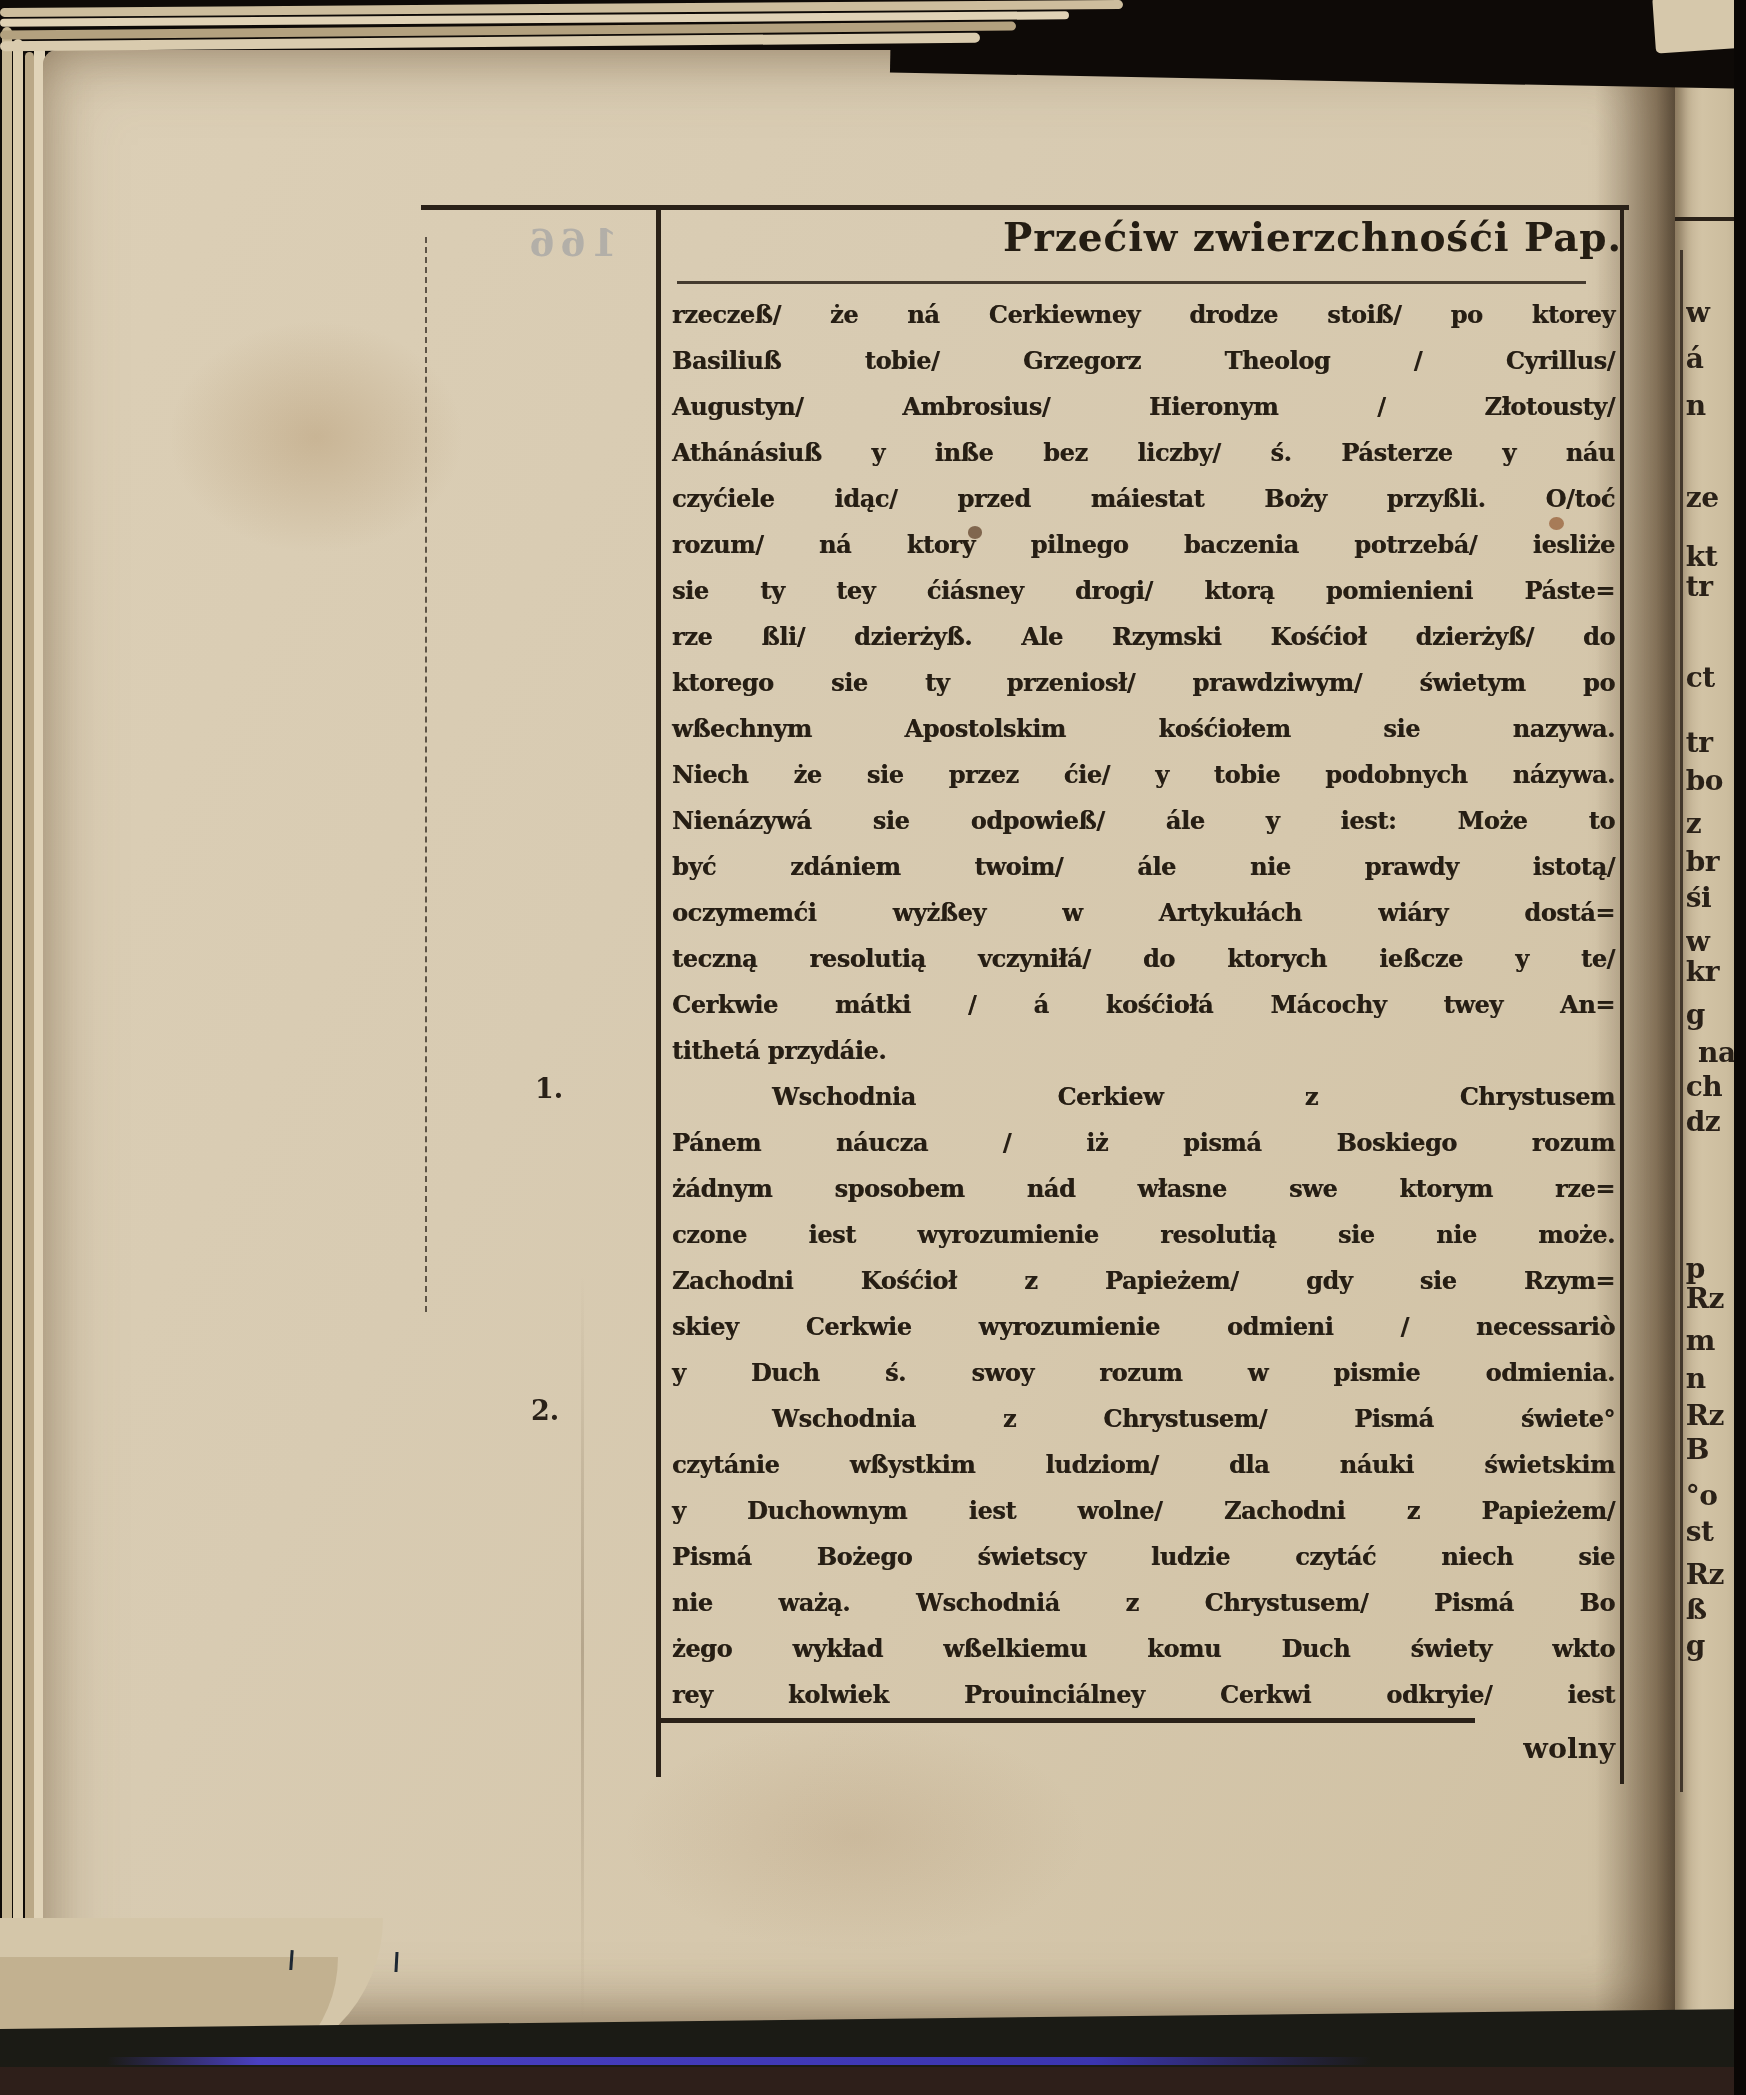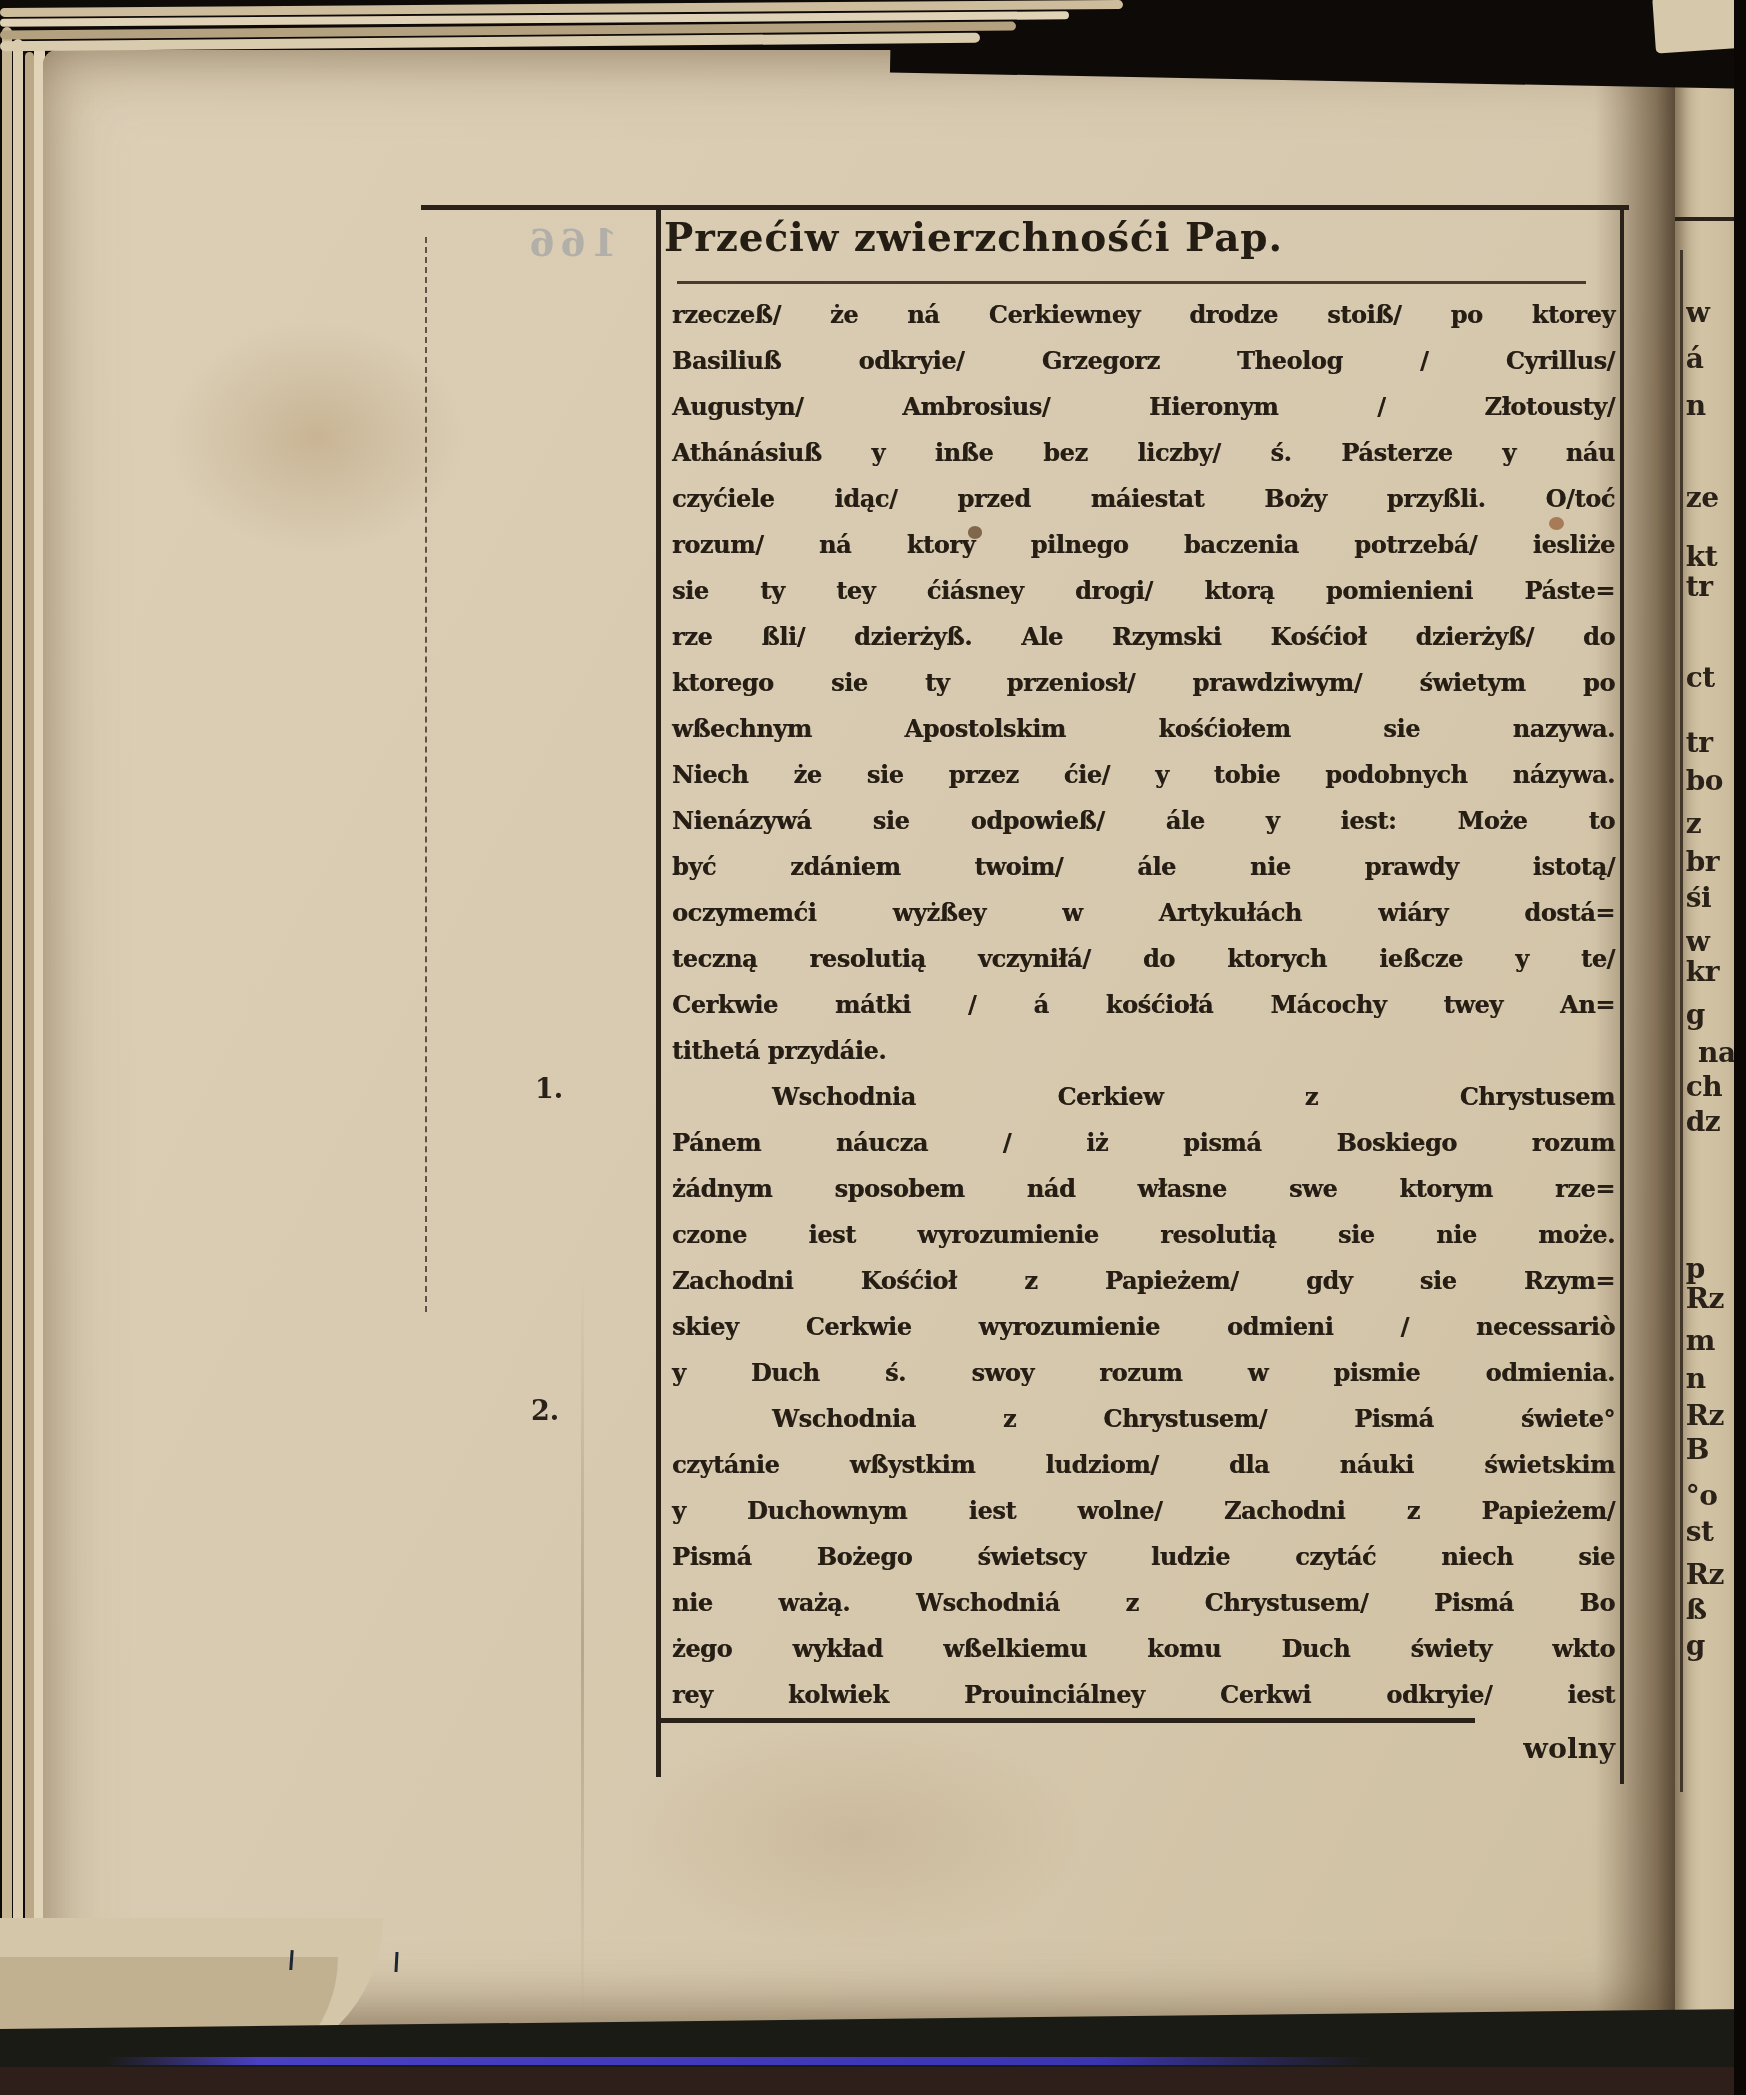--- a/index.html
+++ b/index.html
@@ -24,21 +24,21 @@
   
   .rule{position:absolute;background:#2a2118;}
   .top-rule{left:421px;top:205px;width:1208px;height:5.3px;}
   .left-thin-rule{position:absolute;left:425px;top:237px;height:1075px;width:0;
                   border-left:2.7px dashed rgba(42,33,24,.7);}
   .col-left-rule{left:656px;top:210px;width:5.3px;height:1567px;}
   .col-right-rule{left:1620px;top:210px;width:3.6px;height:1574px;}
   .header-underline{left:677px;top:281px;width:909px;height:2.7px;background:rgba(42,33,24,.85);}
   .bottom-rule{left:659px;top:1718px;width:816px;height:4.5px;}
   
-  .running-header{position:absolute;left:664px;top:214px;width:958px;text-align:left;
+  .running-header{position:absolute;left:664px;top:214px;width:958px;text-align:right;
       font-size:39px;font-weight:700;color:#241d13;letter-spacing:0.9px;}
   .showthrough{position:absolute;left:524px;top:221px;font-size:37px;font-weight:700;
       color:rgba(100,115,145,.33);transform:scaleX(-1);letter-spacing:5.3px;}
   .text-block{position:absolute;left:672px;top:292px;width:943px;}
   .tline{height:46px;line-height:46px;font-size:24px;font-weight:700;color:#261e14;
          letter-spacing:-0.4px;text-align:justify;text-align-last:justify;white-space:nowrap;
          text-shadow:0.4px 0 rgba(38,30,20,.75);}
   .tline.short{text-align-last:left;}
   .tline.indent{padding-left:100px;}
   .margin-note{position:absolute;font-size:27px;font-weight:700;color:#2a2118;}
@@ -100,21 +100,21 @@
   <div class="rule col-left-rule"></div>
   <div class="rule col-right-rule"></div>
   <div class="rule header-underline"></div>
   <div class="rule bottom-rule"></div>
 
   <div class="showthrough">166</div>
   <div class="running-header">Przećiw zwierzchnośći Pap.</div>
 
   <div class="text-block">
       <div class="tline">rzeczeß/ że ná Cerkiewney drodze stoiß/ po ktorey</div>
-      <div class="tline">Basiliuß odkryie/ Grzegorz Theolog / Cyrillus/</div>
+      <div class="tline">Basiliuß tobie/ Grzegorz Theolog / Cyrillus/</div>
       <div class="tline">Augustyn/ Ambrosius/ Hieronym / Złotousty/</div>
       <div class="tline">Athánásiuß y inße bez liczby/ ś. Pásterze y náu</div>
       <div class="tline">czyćiele idąc/ przed máiestat Boży przyßli. O/toć</div>
       <div class="tline">rozum/ ná ktory pilnego baczenia potrzebá/ iesliże</div>
       <div class="tline">sie ty tey ćiásney drogi/ ktorą pomienieni Páste=</div>
       <div class="tline">rze ßli/ dzierżyß. Ale Rzymski Kośćioł dzierżyß/ do</div>
       <div class="tline">ktorego sie ty przeniosł/ prawdziwym/ świetym po</div>
       <div class="tline">wßechnym Apostolskim kośćiołem sie nazywa.</div>
       <div class="tline">Niech że sie przez ćie/ y tobie podobnych názywa.</div>
       <div class="tline">Nienázywá sie odpowieß/ ále y iest: Może to</div>

